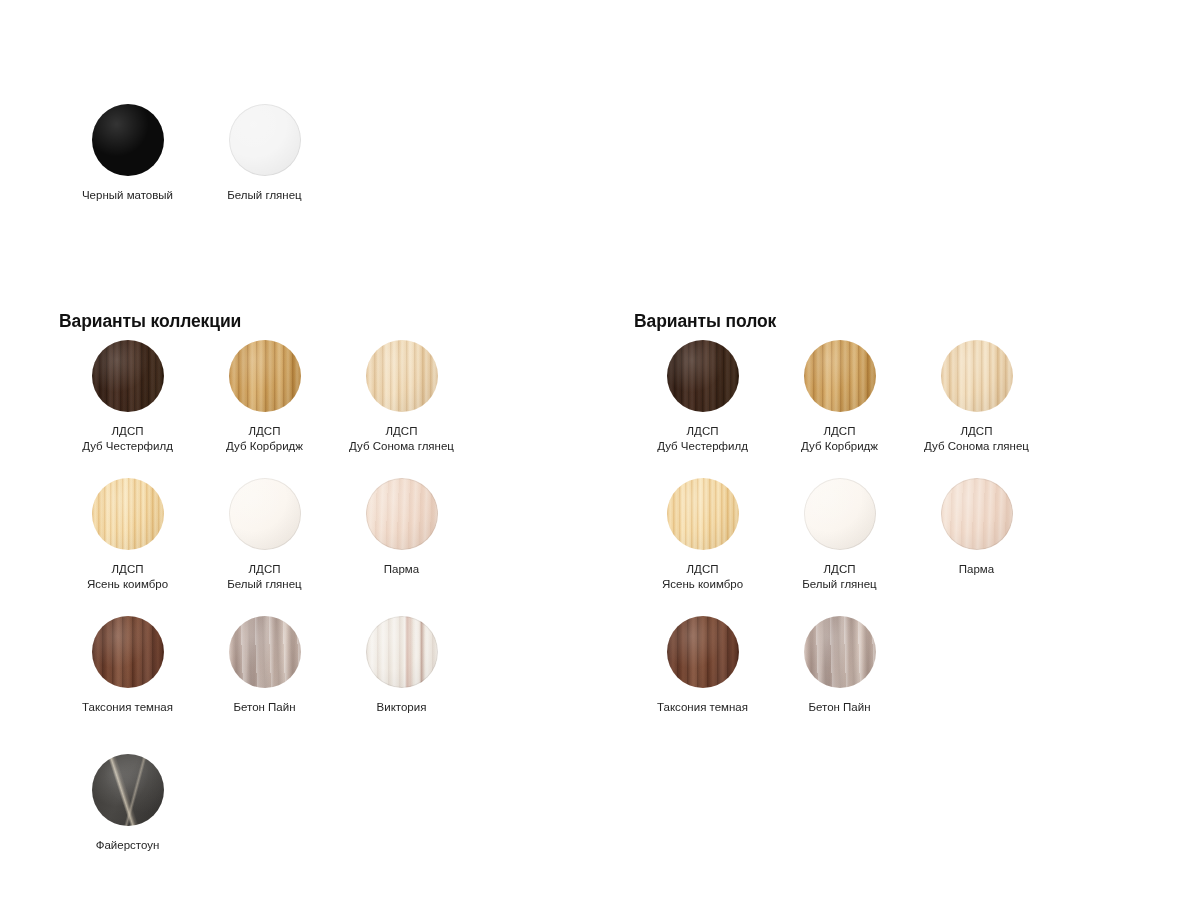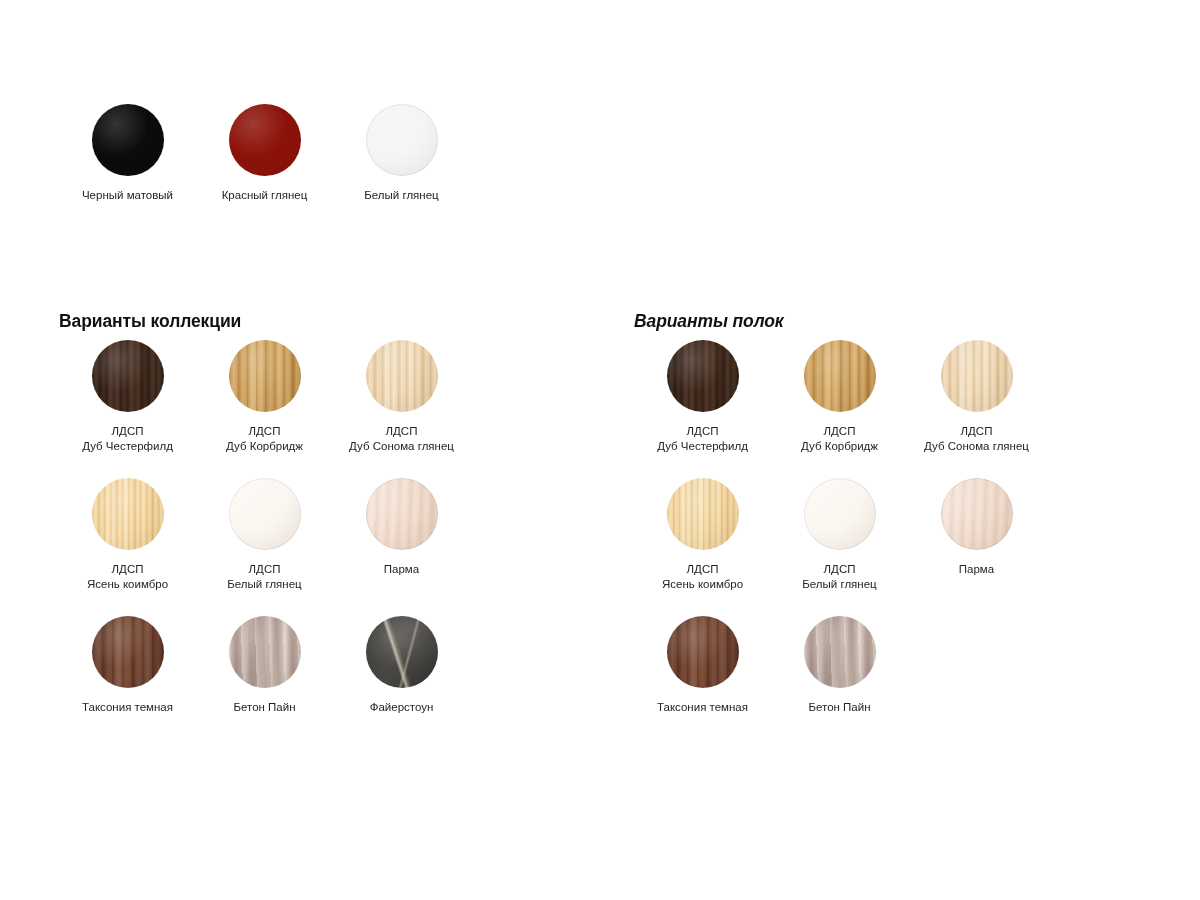--- a/index.html
+++ b/index.html
@@ -23,21 +23,21 @@
   .section-title {
     position: absolute;
     font-size: 17.5px;
     font-weight: bold;
     letter-spacing: -0.1px;
     color: #111111;
     white-space: nowrap;
   }
   #title-frame  { left: 59px; top: 76px; }
   #title-tops   { left: 59px; top: 296px; }
-  #title-shelf  { left: 634px; top: 296px; font-style: italic; }
+  #title-shelf  { left: 634px; top: 296px; }
 
   
   .grid {
     position: absolute;
     display: grid;
     grid-template-columns: repeat(3, 137px);
     justify-items: center;
   }
   #grid-frame  { left: 59px;  top: 104px; grid-auto-rows: 106px; }
   #grid-tops   { left: 59px;  top: 340px; grid-auto-rows: 138px; }
@@ -192,24 +192,20 @@
 
 <div class="page">
 
 
   <div class="grid" id="grid-frame">
       <div class="swatch-cell">
         <div class="disc t-black" style="background: rgb(11, 11, 11);"></div>
         <div class="caption"><span>Черный матовый</span></div>
       </div>
       <div class="swatch-cell">
-        <div class="disc t-red" style="background: rgb(140, 18, 9);"></div>
-        <div class="caption"><span>Красный глянец</span></div>
-      </div>
-      <div class="swatch-cell">
         <div class="disc t-white hairline" style="background: rgb(245, 245, 245);"></div>
         <div class="caption"><span>Белый глянец</span></div>
       </div>
     </div>
 
   <h2 class="section-title" id="title-tops">Варианты коллекции</h2>
 
   <div class="grid" id="grid-tops">
       <div class="swatch-cell">
         <div class="disc t-chesterfield"></div>
@@ -237,20 +233,24 @@
       </div>
       <div class="swatch-cell">
         <div class="disc t-taksonia"></div>
         <div class="caption"><span>Таксония темная</span></div>
       </div>
       <div class="swatch-cell">
         <div class="disc t-beton"></div>
         <div class="caption"><span>Бетон Пайн</span></div>
       </div>
       <div class="swatch-cell">
+        <div class="disc t-viktoria hairline"></div>
+        <div class="caption"><span>Виктория</span></div>
+      </div>
+      <div class="swatch-cell">
         <div class="disc t-firestone"></div>
         <div class="caption"><span>Файерстоун</span></div>
       </div>
     </div>
 
   <h2 class="section-title" id="title-shelf">Варианты полок</h2>
 
   <div class="grid" id="grid-shelf">
       <div class="swatch-cell">
         <div class="disc t-chesterfield"></div>

